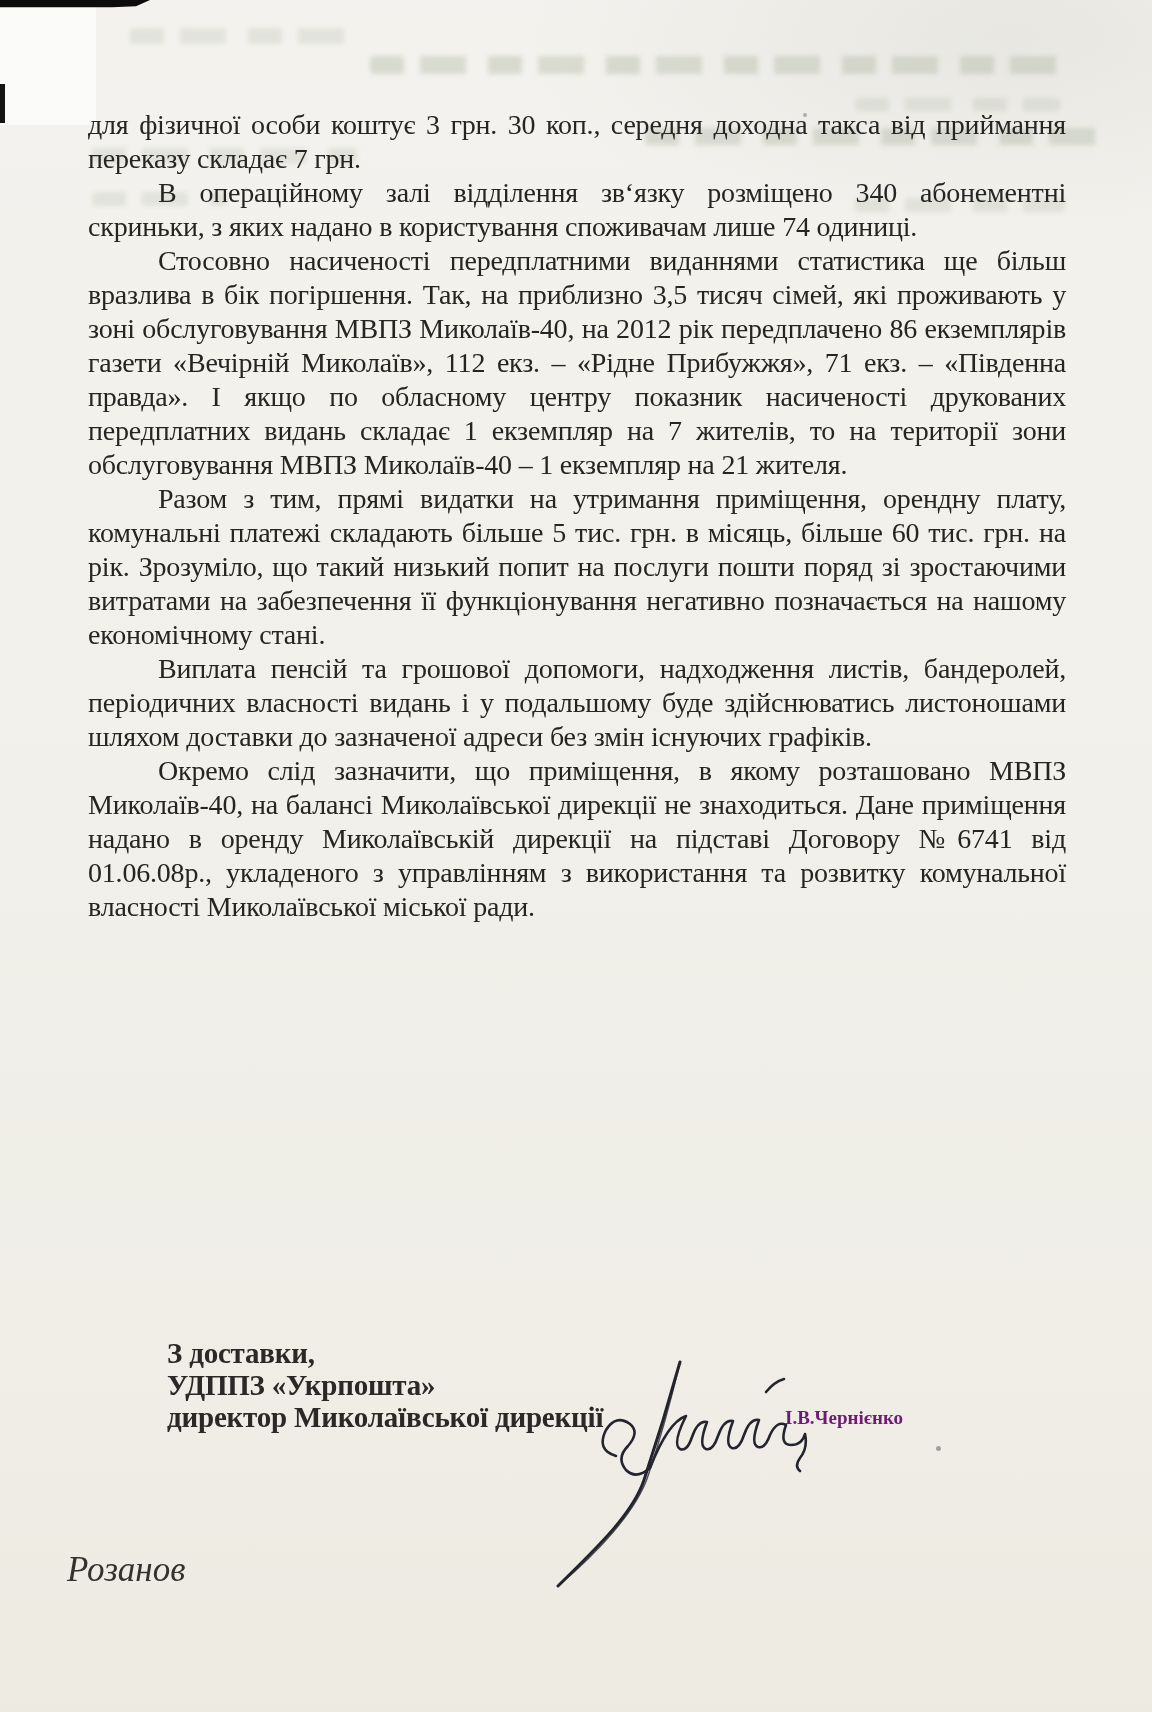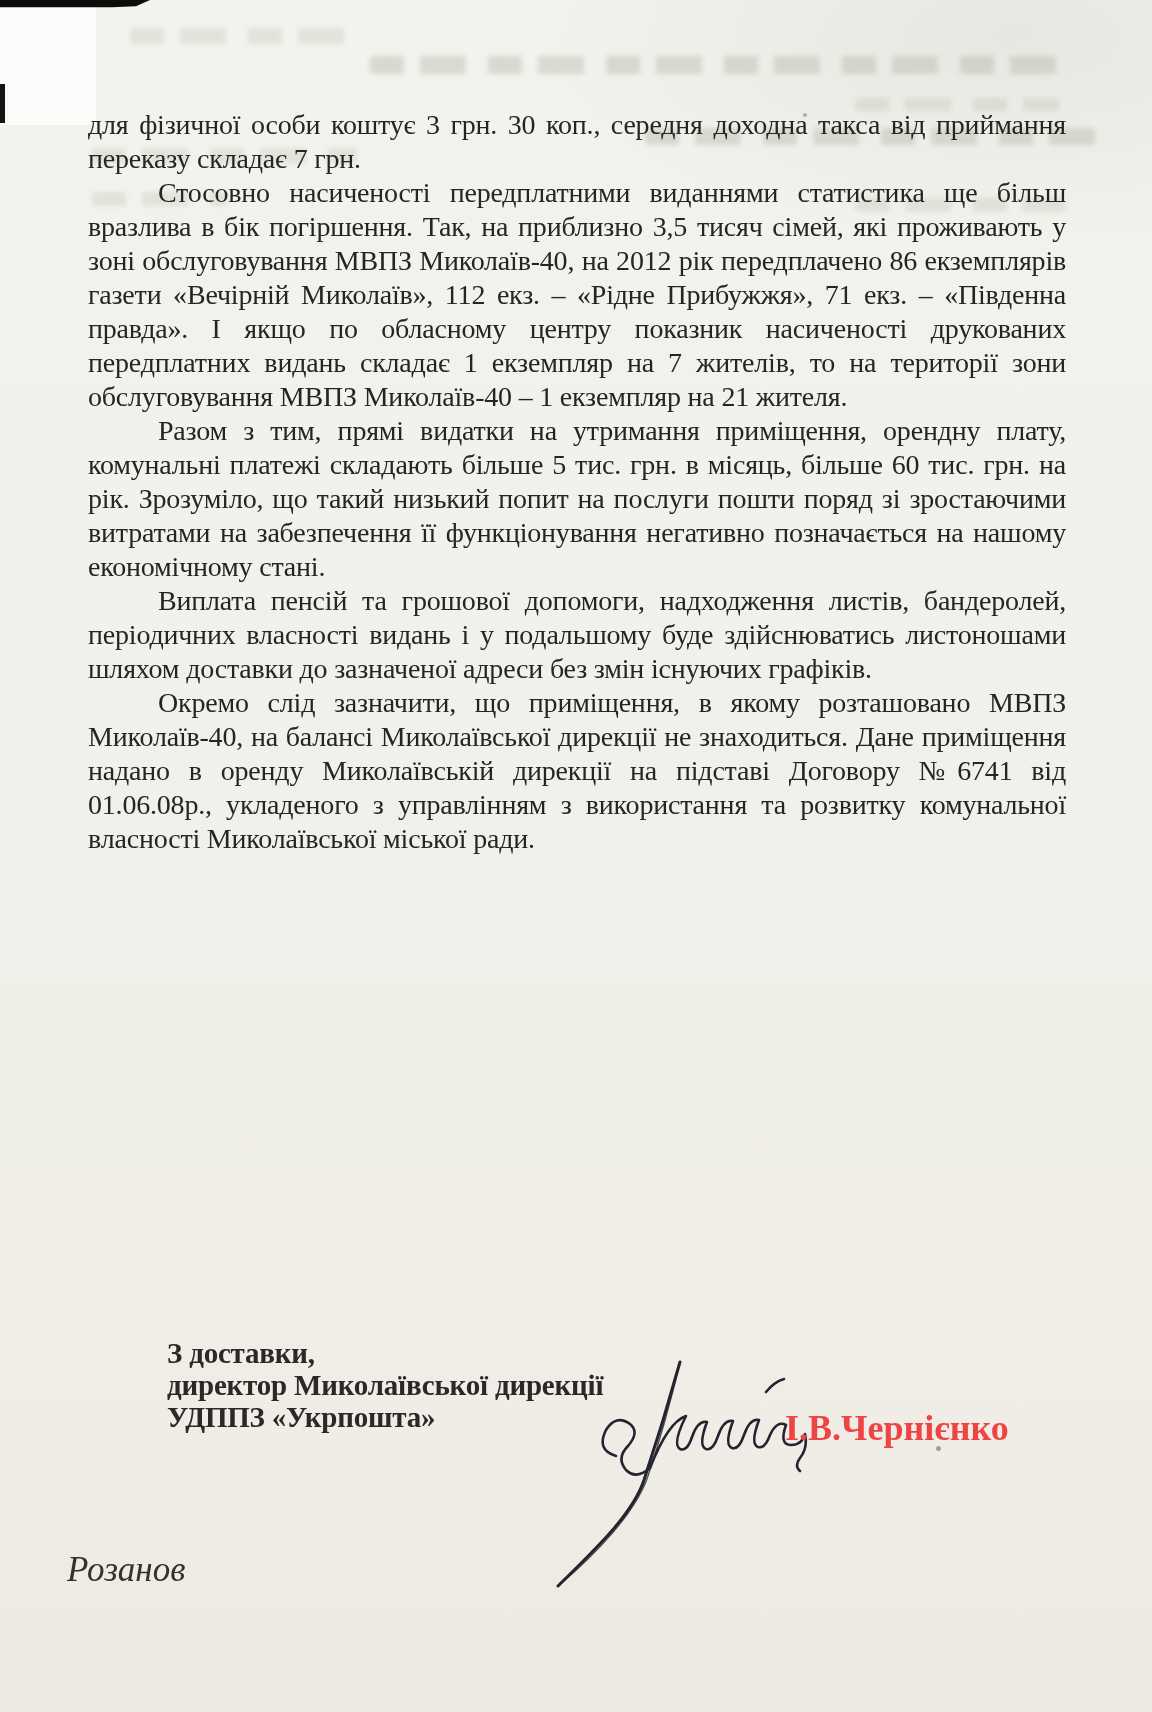--- a/index.html
+++ b/index.html
@@ -42,21 +42,21 @@
   .body-text p.indent{text-indent:70px;}
 
   
   .sig-block{
     position:absolute;left:167px;top:1337px;
     font-weight:bold;font-size:29px;line-height:32px;color:#2a2928;
     letter-spacing:-0.2px;white-space:nowrap;
   }
   .signer-name{
     position:absolute;left:785px;top:1407px;
-    font-weight:bold;font-size:36px;color:#ef4444;white-space:nowrap;
+    font-weight:bold;font-size:19px;color:#701a75;white-space:nowrap;
   }
   .reviewer-name{
     position:absolute;left:67px;top:1550px;
     font-style:italic;font-size:35px;color:#33322f;white-space:nowrap;
   }
   .signature-svg{position:absolute;left:520px;top:1340px;width:300px;height:270px;}
 </style>
 </head>
 <body>
 
@@ -72,30 +72,31 @@
   <div class="ghost" style="left:645px;top:128px;width:465px;height:17px;"></div>
   <div class="ghost faint" style="left:92px;top:148px;width:265px;height:16px;"></div>
   <div class="ghost faint" style="left:92px;top:192px;width:135px;height:14px;"></div>
   <div class="ghost faint" style="left:855px;top:198px;width:210px;height:14px;"></div>
 
   <div class="speck" style="left:803px;top:113px;width:4px;height:4px;opacity:.5;"></div>
   <div class="speck" style="left:936px;top:1446px;width:5px;height:5px;opacity:.6;"></div>
 
   <div class="body-text">
     <p>для фізичної особи коштує 3 грн. 30 коп., середня доходна такса від приймання переказу складає 7 грн.</p>
+    <p class="indent">В операційному залі відділення зв‘язку розміщено 340 абонементні скриньки, з яких надано в користування споживачам лише 74 одиниці.</p>
     <p class="indent">Стосовно насиченості передплатними виданнями статистика ще більш вразлива в бік погіршення. Так, на приблизно 3,5 тисяч сімей, які проживають у зоні обслуговування МВПЗ Миколаїв-40, на 2012 рік передплачено 86 екземплярів газети «Вечірній Миколаїв», 112 екз. – «Рідне Прибужжя», 71 екз. – «Південна правда». І якщо по обласному центру показник насиченості друкованих передплатних видань складає 1 екземпляр на 7 жителів, то на території зони обслуговування МВПЗ Миколаїв-40 – 1 екземпляр на 21 жителя.</p>
     <p class="indent">Разом з тим, прямі видатки на утримання приміщення, орендну плату, комунальні платежі складають більше 5 тис. грн. в місяць, більше 60 тис. грн. на рік. Зрозуміло, що такий низький попит на послуги пошти поряд зі зростаючими витратами на забезпечення її функціонування негативно позначається на нашому економічному стані.</p>
     <p class="indent">Виплата пенсій та грошової допомоги, надходження листів, бандеролей, періодичних власності видань і у подальшому буде здійснюватись листоношами шляхом доставки до зазначеної адреси без змін існуючих графіків.</p>
     <p class="indent">Окремо слід зазначити, що приміщення, в якому розташовано МВПЗ Миколаїв-40, на балансі Миколаївської дирекції не знаходиться. Дане приміщення надано в оренду Миколаївській дирекції на підставі Договору №6741 від 01.06.08р., укладеного з управлінням з використання та розвитку комунальної власності Миколаївської міської ради.</p>
   </div>
 
   <div class="sig-block">
     <div>З доставки,</div>
+    <div>УДППЗ «Укрпошта»</div>
     <div>директор Миколаївської дирекції</div>
-    <div>УДППЗ «Укрпошта»</div>
   </div>
 
   <svg class="signature-svg" viewBox="0 0 300 270" fill="none" xmlns="http://www.w3.org/2000/svg">
 
     <path d="M160,22 C150,58 136,104 124,140 C112,176 72,212 38,246" stroke="#24242e" stroke-width="3" stroke-linecap="round"></path>
     <path d="M160,22 C152,56 140,100 128,136 C116,172 76,214 38,246" stroke="#24242e" stroke-width="1.4" stroke-linecap="round" opacity=".8"></path>
 
     <path d="M96,116
              q-20,-6 -10,-26 q10,-16 24,-6 q10,8 -2,22 q-12,12 -2,24 q10,10 24,-2
              q18,-46 36,-52 q-14,28 -6,33 q7,3 12,-12 q6,-17 15,-15 q-9,24 -1,27 q7,2 12,-13

